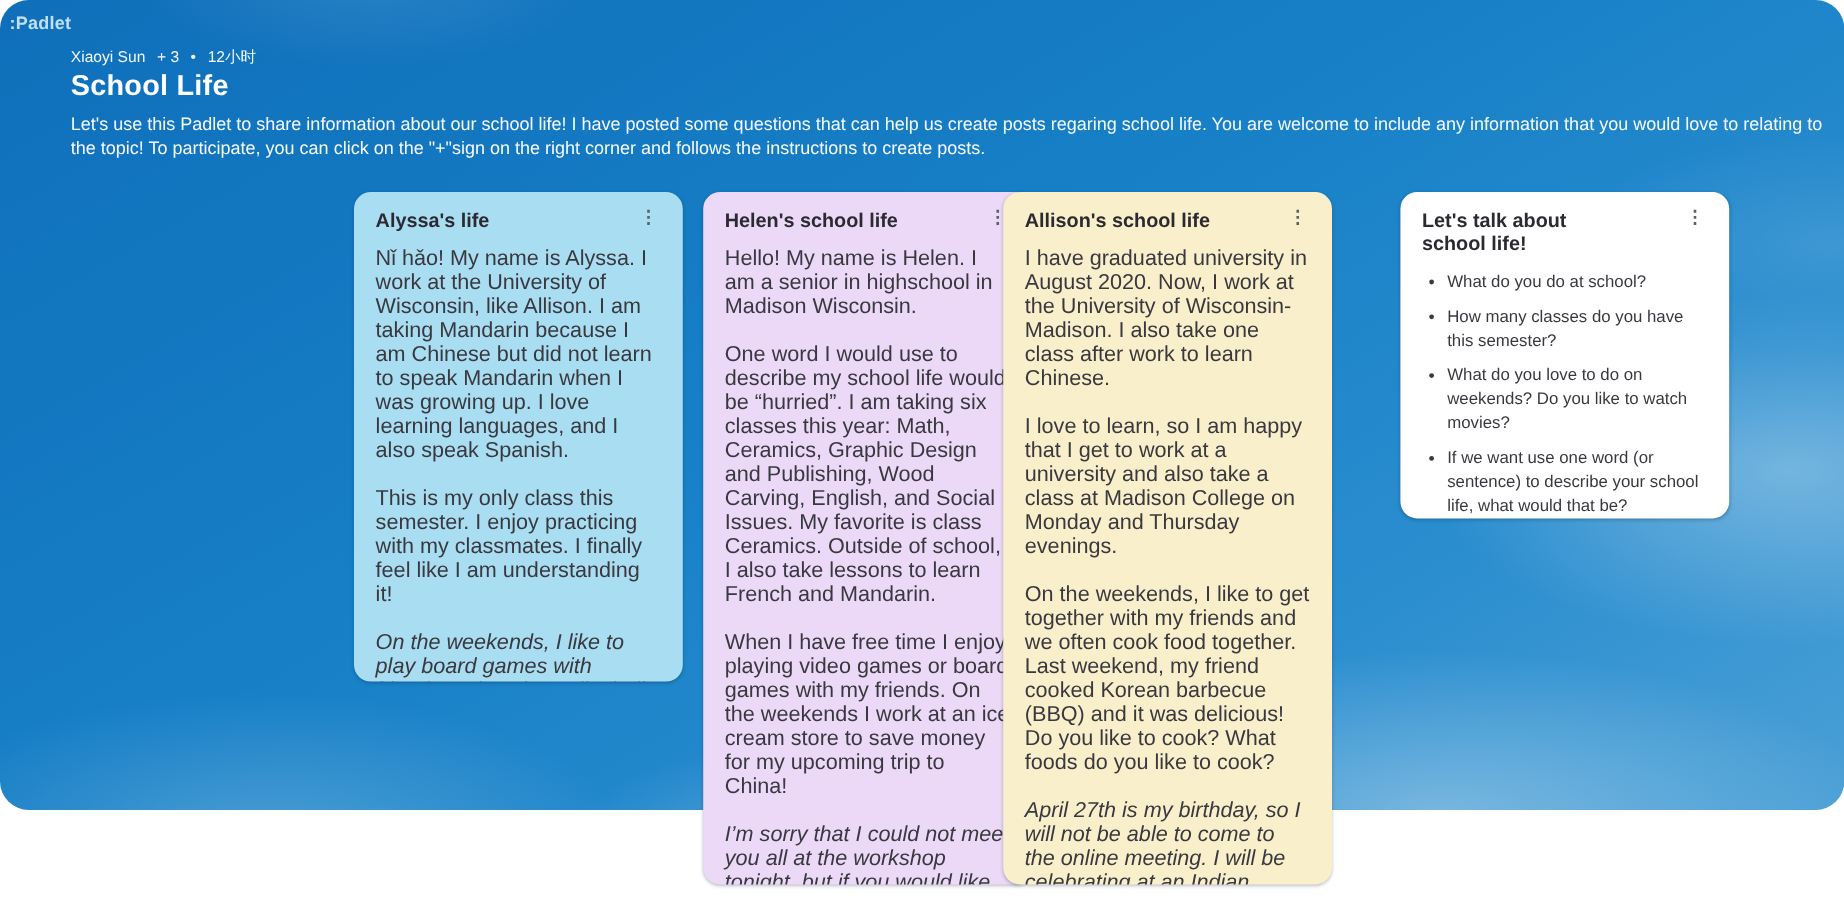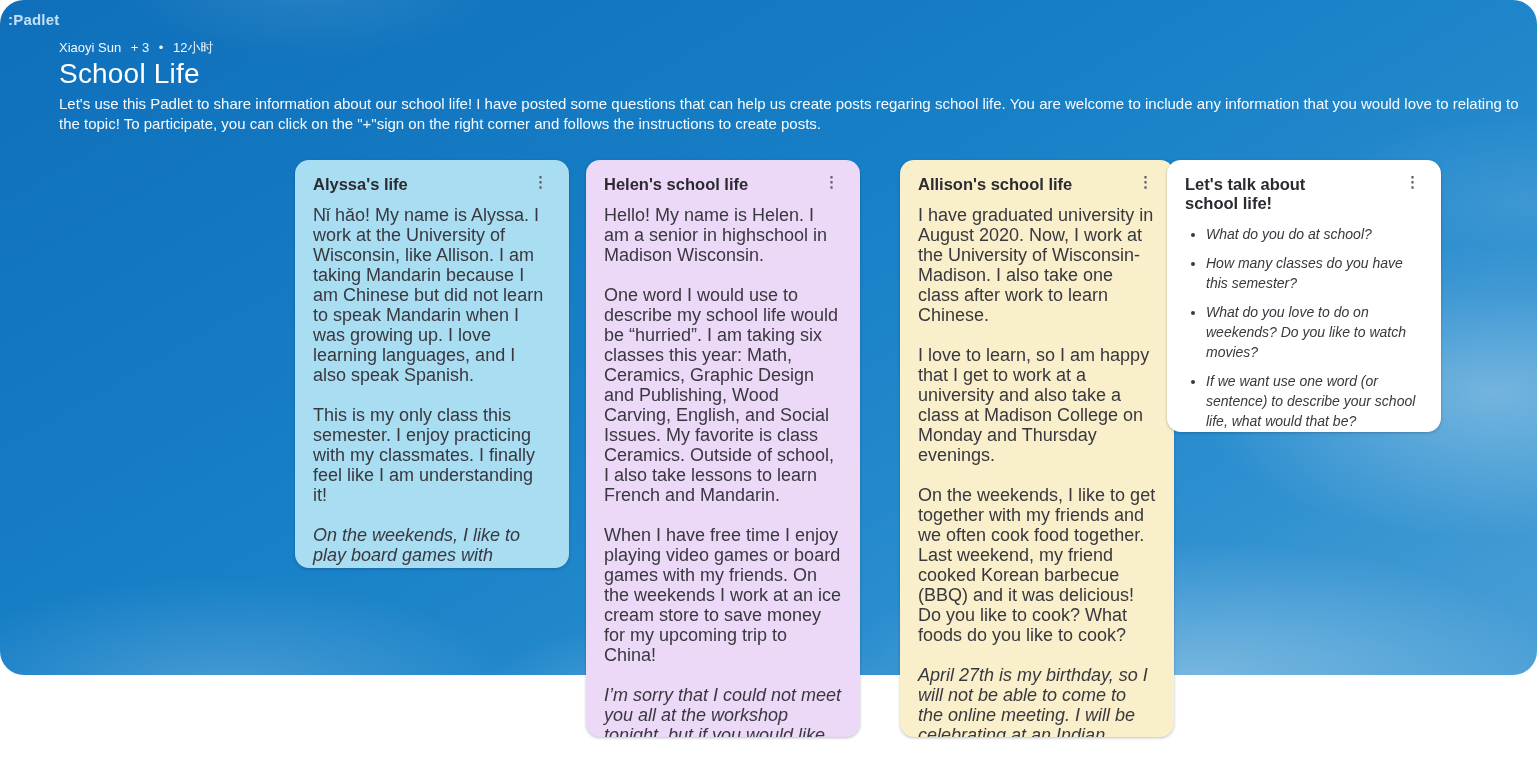--- a/index.html
+++ b/index.html
@@ -25,21 +25,21 @@
     font-size: 15px; font-weight: 700; letter-spacing: 0.2px;
     color: rgba(225,243,255,0.85); cursor: pointer;
   }
   .meta {
     position: absolute; left: 59px; top: 39px;
     font-size: 13px; color: rgba(255,255,255,0.95);
   }
   .meta span { margin-right: 6px; }
   .wall-title {
     position: absolute; left: 59px; top: 58px;
-    font-size: 28px; font-weight: 400; color: #ffffff; letter-spacing: 0.2px;
+    font-size: 24px; font-weight: 700; color: #ffffff; letter-spacing: 0.2px;
   }
   .wall-desc {
     position: absolute; left: 59px; top: 94px; right: 10px;
     font-size: 15px; line-height: 20px; color: rgba(255,255,255,0.97);
   }
   .card {
     position: absolute; width: 274px; border-radius: 14px;
     padding: 14px 18px 16px; overflow: hidden; cursor: pointer;
     box-shadow: 0 1px 3px rgba(9,30,50,0.28);
   }
@@ -49,23 +49,23 @@
     color: #5f5e69; font-size: 15px; font-weight: 700; line-height: 13px;
     padding: 1px 3px; cursor: pointer; letter-spacing: 0;
   }
   .card-body p {
     margin: 0 0 20px; font-size: 18px; line-height: 20px;
     color: #39383f; white-space: pre-line;
   }
   .card-body p:last-child { margin-bottom: 0; font-style: italic; }
   .card-1 { left: 295px; top: 160px; height: 408px; background: #a9ddf2; }
   .card-2 { left: 586px; top: 160px; height: 577px; background: #ebd9f7; }
-  .card-3 { left: 900px; top: 160px; height: 577px; background: #f9efca; }
+  .card-3 { left: 836px; top: 160px; height: 577px; background: #f9efca; }
   .card-4 { left: 1167px; top: 160px; height: 272px; background: #ffffff; }
-  .qlist { margin: 6px 0 0; padding-left: 21px; font-style: italic; }
+  .qlist { margin: 6px 0 0; padding-left: 21px; }
   .qlist li {
     font-size: 14px; line-height: 20px; color: #39383f; margin-bottom: 9px;
   }
   .qlist li:last-child { margin-bottom: 0; }
 </style>
 </head>
 <body>
 
 <div class="board">
 

